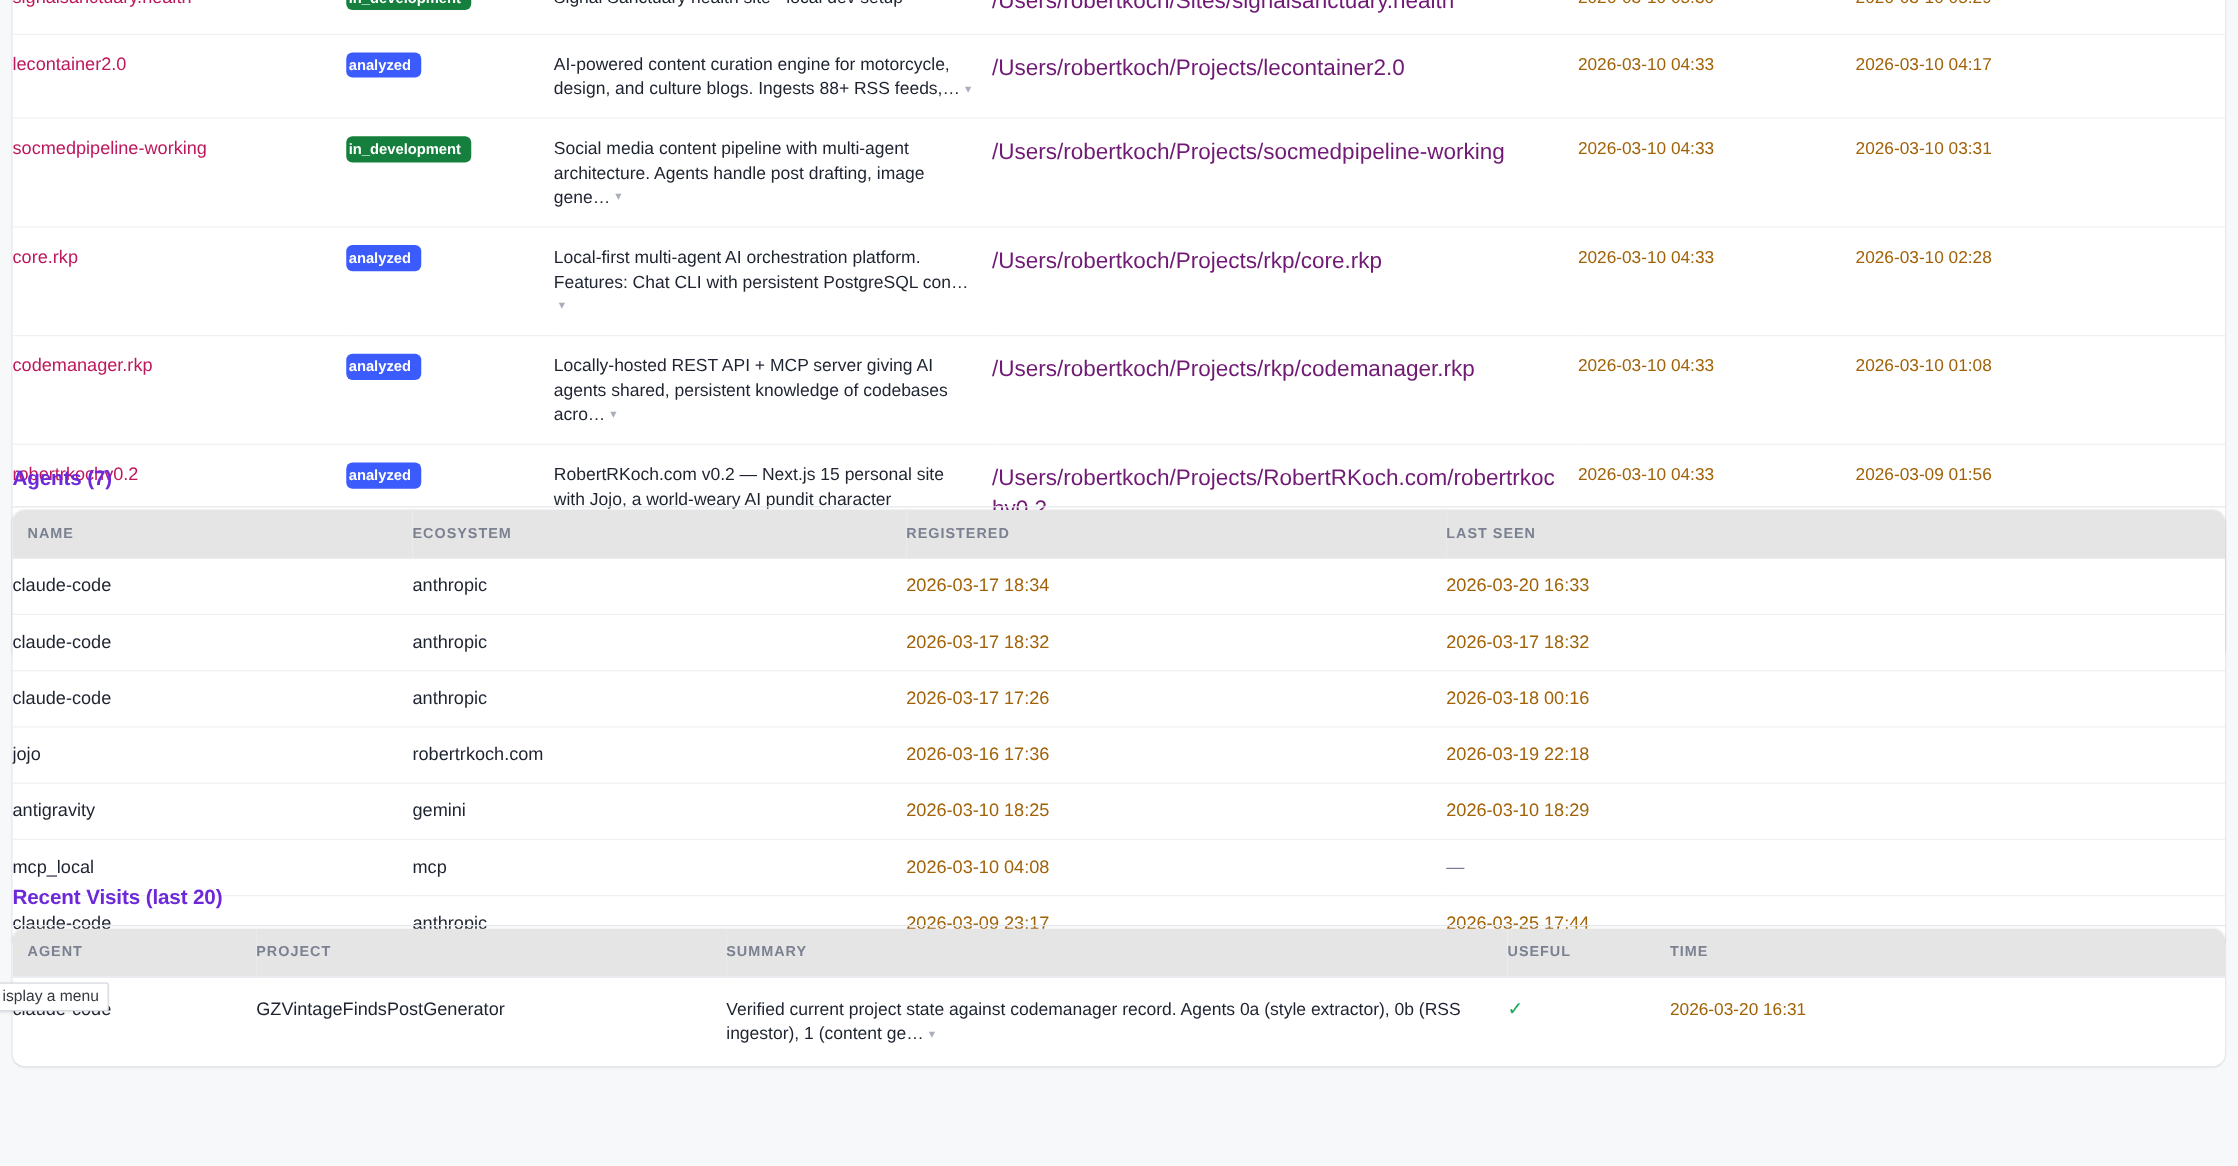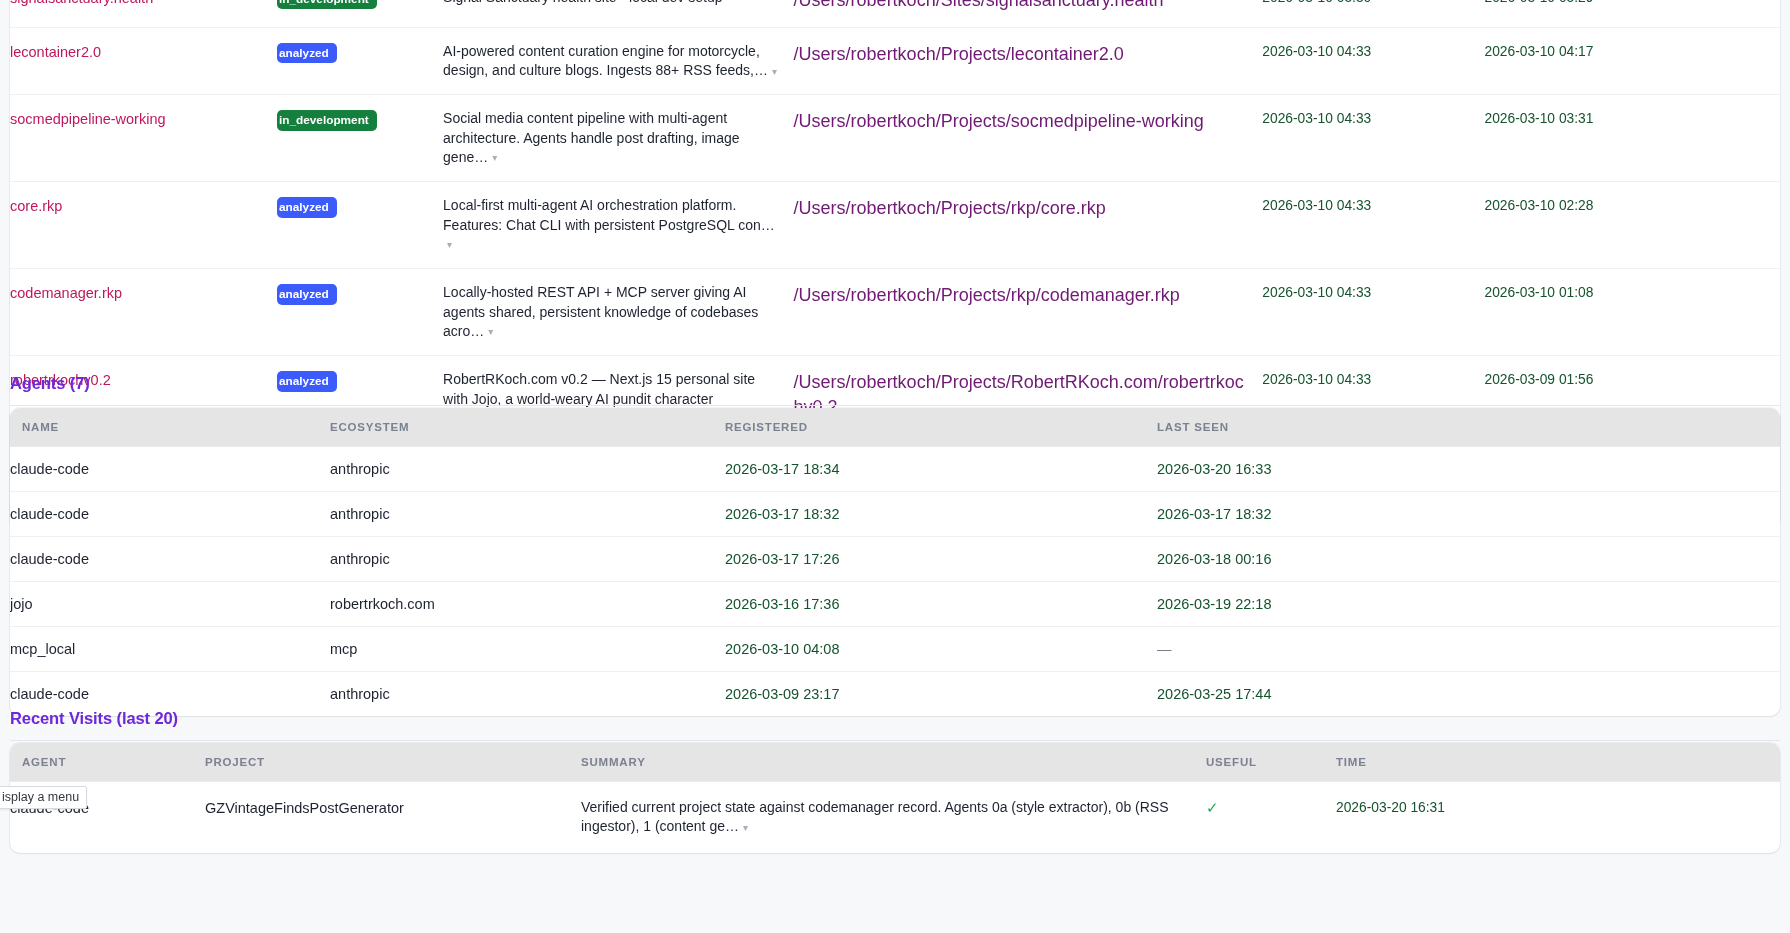--- a/index.html
+++ b/index.html
@@ -58,21 +58,21 @@
   .projects-wrap .card { border-radius: 10px; }
   .col-name  { width: 262px; padding-left: 12px !important; }
   .col-badge { width: 163px; }
   .col-desc  { width: 344px; }
   .col-path  { width: 460px; }
   .col-d1    { width: 218px; }
   .col-d2    { width: 290px; }
 
   .proj-name { font-size: 14.5px; color: #be185d; }
   .path-cell { font-size: 18px; color: #701a75; word-break: break-all; margin-left: 40px; }
-  .date-cell { font-size: 13.8px; color: #14532d; white-space: nowrap; }
+  .date-cell { font-size: 13.8px; color: #a16207; white-space: nowrap; }
   .desc-cell { font-size: 14px; color: #1e2330; }
   .trunc {
     display: inline-block;
     margin-left: 4px;
     color: #a9aebb;
     font-size: 10px;
     vertical-align: middle;
   }
 
   .badge {
@@ -254,20 +254,26 @@
               <td>claude-code</td>
               <td>anthropic</td>
               <td class="date-cell">2026-03-17 17:26</td>
               <td class="date-cell">2026-03-18 00:16</td>
             </tr>
             <tr>
               <td>jojo</td>
               <td>robertrkoch.com</td>
               <td class="date-cell">2026-03-16 17:36</td>
               <td class="date-cell">2026-03-19 22:18</td>
+            </tr>
+            <tr>
+              <td>antigravity</td>
+              <td>gemini</td>
+              <td class="date-cell">2026-03-10 18:25</td>
+              <td class="date-cell">2026-03-10 18:29</td>
             </tr>
             <tr>
               <td>mcp_local</td>
               <td>mcp</td>
               <td class="date-cell">2026-03-10 04:08</td>
               <td class="muted-dash">—</td>
             </tr>
             <tr>
               <td>claude-code</td>
               <td>anthropic</td>

